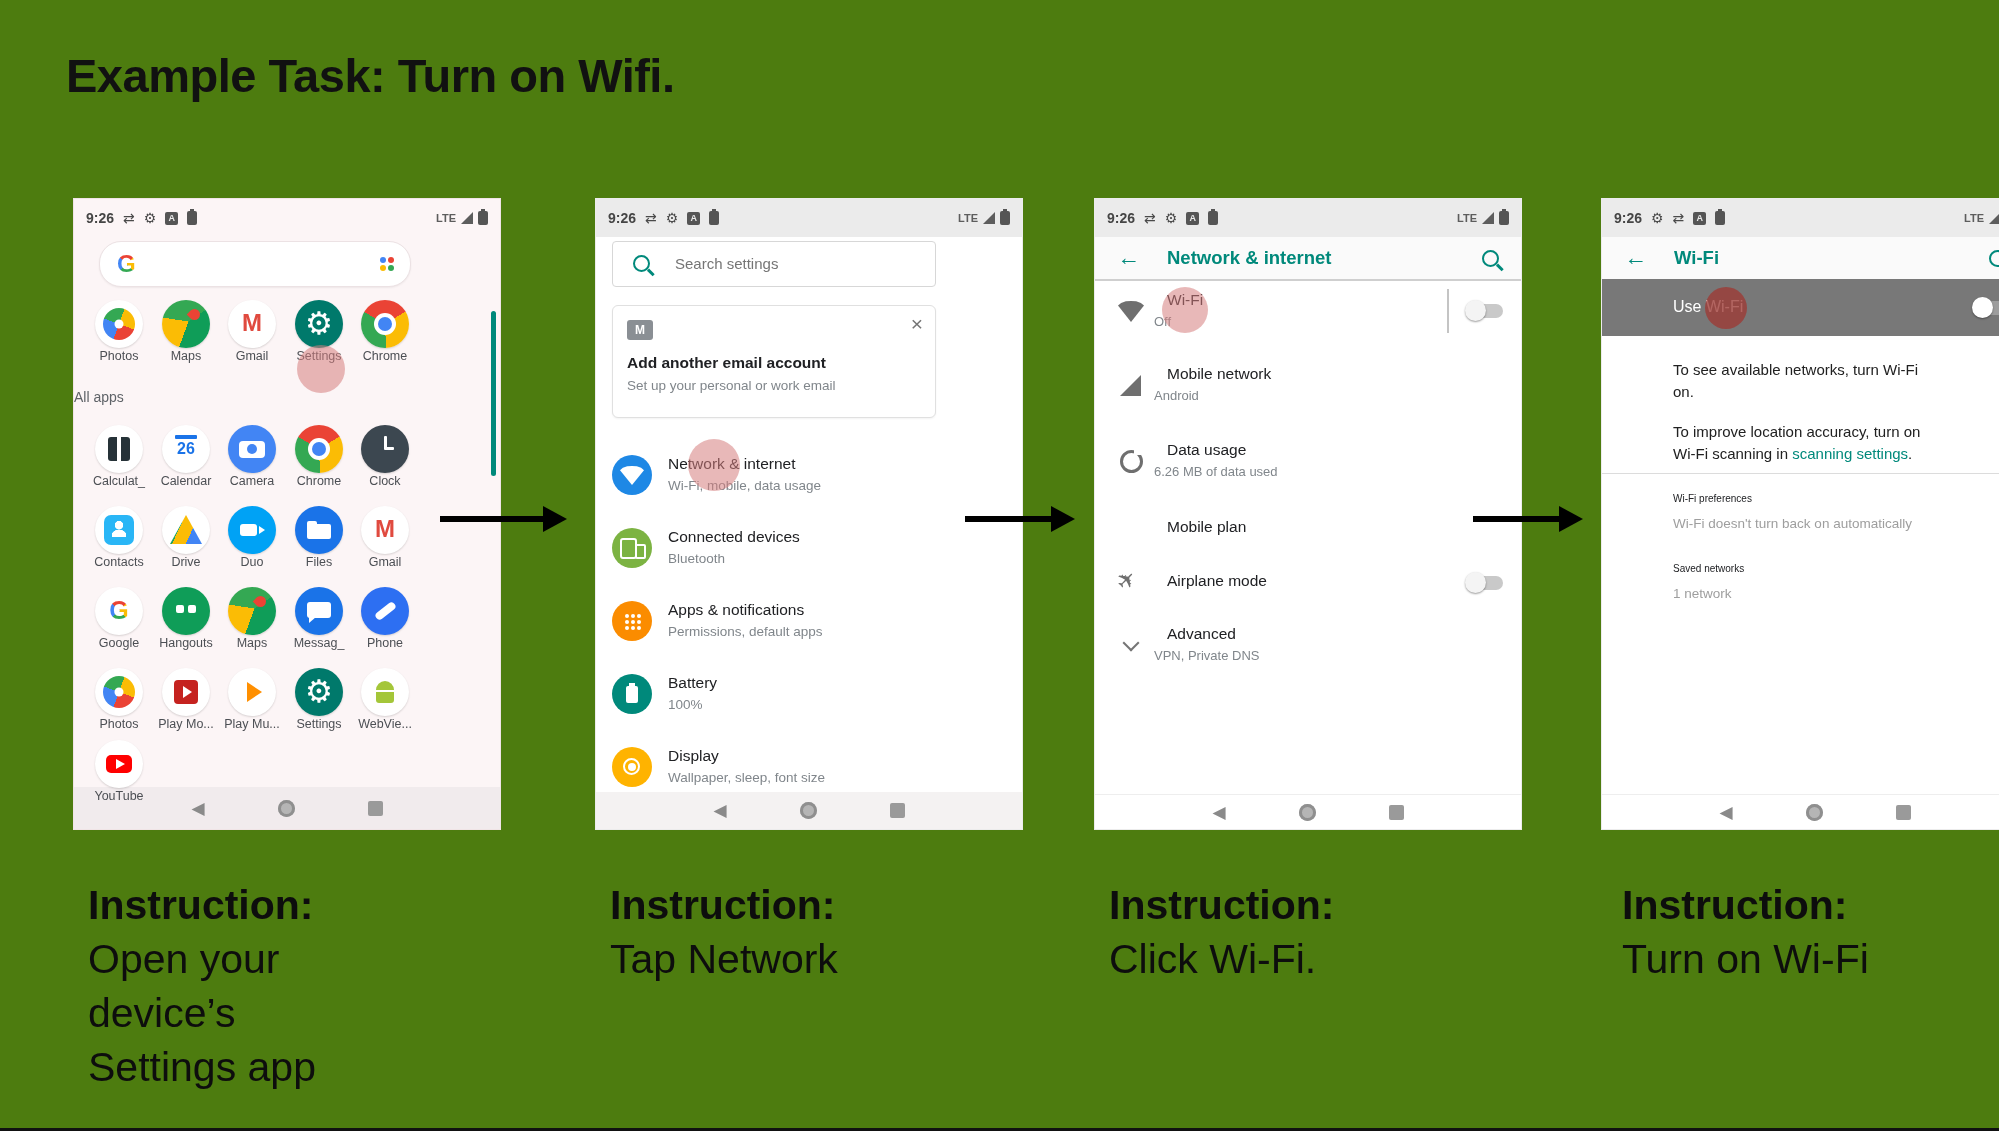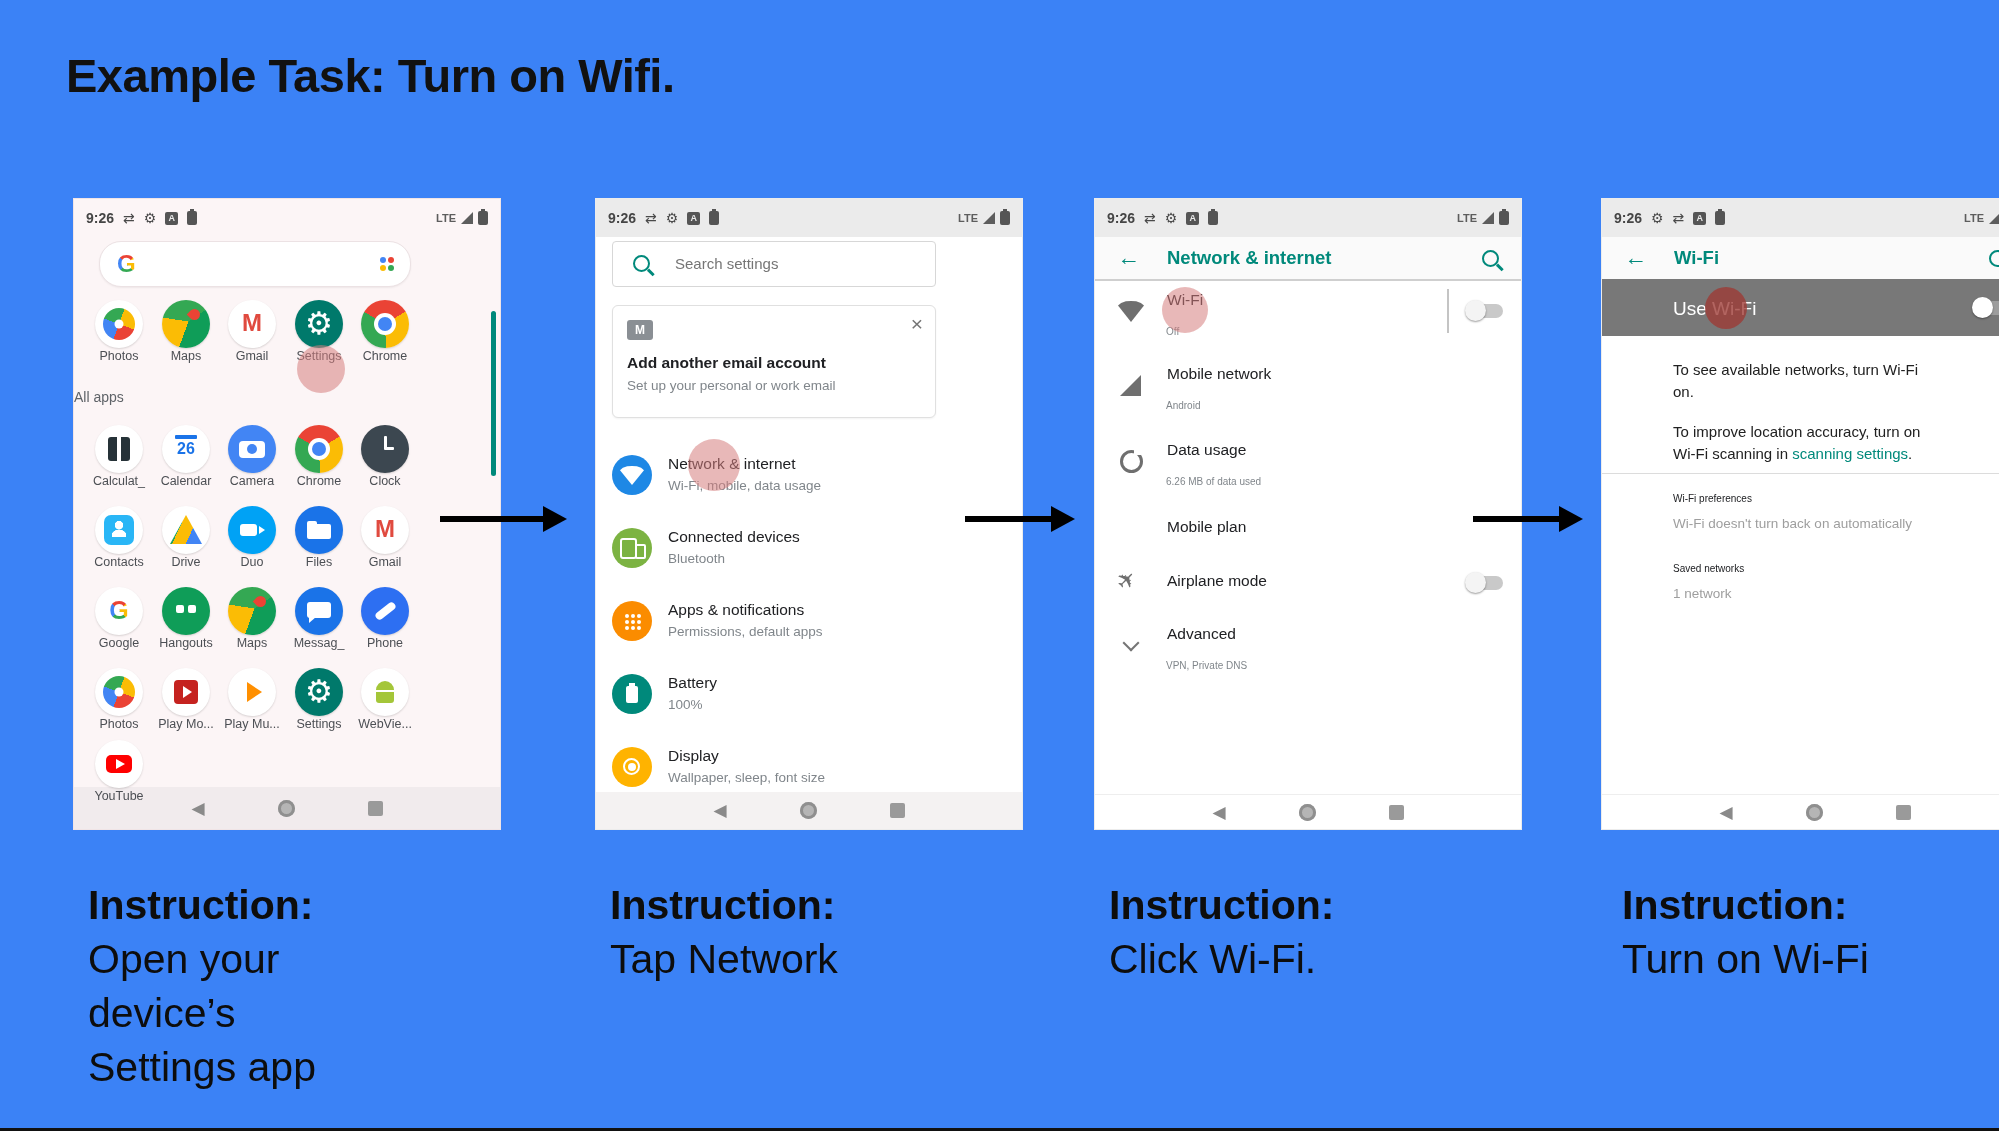--- a/index.html
+++ b/index.html
@@ -1,16 +1,16 @@
 <!DOCTYPE html>
 <html><head>
 <meta charset="utf-8">
 <style>
   html,body{margin:0;padding:0;background:#fff;}
-  .stage{position:relative;width:1999px;height:1131px;background:#3b82f6;overflow:hidden;
+  .stage{position:relative;width:1999px;height:1131px;background:#4d7c0f;overflow:hidden;
          font-family:"Liberation Sans","DejaVu Sans",sans-serif;color:#111;}
   
   .title{position:absolute;left:66px;top:48px;font-size:47px;letter-spacing:-0.5px;}
   .title .reg{font-weight:600;}
   .title .b{font-weight:800;}
   .bottom-rule{position:absolute;left:0;right:0;bottom:0;height:3px;background:#111;}
   .arrow{position:absolute;top:516px;height:6px;background:#000;}
   .arrow::after{content:"";position:absolute;right:-22px;top:-10px;border-left:24px solid #000;
                 border-top:13px solid transparent;border-bottom:13px solid transparent;}
   .instr{position:absolute;top:878px;width:340px;font-size:41px;line-height:54px;color:#0d0d0d;margin-left:15px;}
@@ -159,29 +159,29 @@
   .gi-wifi::before{left:1px;top:4px;width:26px;height:21px;background:#6f6f6f;
     clip-path:polygon(50% 100%,0 22%,12% 9%,30% 1%,50% 0,70% 1%,88% 9%,100% 22%);}
   .gi-sig::before{left:3px;top:4px;width:21px;height:21px;background:#6f6f6f;clip-path:polygon(100% 0,100% 100%,0 100%);}
   .gi-data::before{left:3px;top:3px;width:17px;height:17px;border:3px solid #6f6f6f;border-radius:50%;}
   .gi-data::after{left:17px;top:1px;width:7px;height:7px;background:#fff;}
   .gi-plane::before{content:"✈";left:0;top:-2px;font-size:23px;color:#6f6f6f;transform:rotate(-45deg);}
   .gi-chev::before{left:8px;top:6px;width:10px;height:10px;border-right:2.5px solid #757575;
     border-bottom:2.5px solid #757575;transform:rotate(45deg);}
   .nt{position:absolute;left:72px;top:8px;font-size:15.5px;color:#202124;}
   .nt.solo{top:17px;}
-  .ns{position:absolute;left:71px;top:31px;font-size:10px;color:#80868b;margin-top:12px;}
+  .ns{position:absolute;left:59px;top:31px;font-size:13px;color:#80868b;}
   .vdiv{position:absolute;right:72px;top:6px;width:2px;height:44px;background:#c4c4c4;}
   .tgl{position:absolute;right:18px;top:21px;width:36px;height:14px;border-radius:8px;background:#c9c9c9;}
   .tgl .knob{position:absolute;left:-2px;top:-4px;width:21px;height:21px;border-radius:50%;background:#f4f4f4;
              box-shadow:0 1px 2px rgba(0,0,0,.4);}
   .tgl.dark{background:#9d9d9d;} .tgl.dark .knob{background:#fff;}
   
   .banner{position:absolute;left:0;top:80px;right:0;height:57px;background:#787878;}
-  .banner .bl{position:absolute;left:71px;top:19px;font-size:19px;color:#fff;}
+  .banner .bl{position:absolute;left:71px;top:19px;font-size:16px;color:#fff;}
   .banner .tgl{top:22px;}
   .para{position:absolute;left:71px;width:262px;font-size:15px;line-height:22px;color:#212121;}
   .para .lnk{color:#00897b;}
   .hr4{position:absolute;left:0;right:0;top:274px;height:1px;background:#dcdcdc;}
   .w4t{position:absolute;left:71px;font-size:10px;color:#202124;}
   .w4s{position:absolute;left:71px;font-size:13.5px;color:#9e9e9e;}
   .scroll4{position:absolute;right:3px;top:225px;width:3px;height:235px;background:#4f4f4f;}
   
   .tap{position:absolute;border-radius:50%;background:rgba(213,125,125,.55);z-index:3;}
   .tap.dark{background:rgba(158,58,52,.78);}

